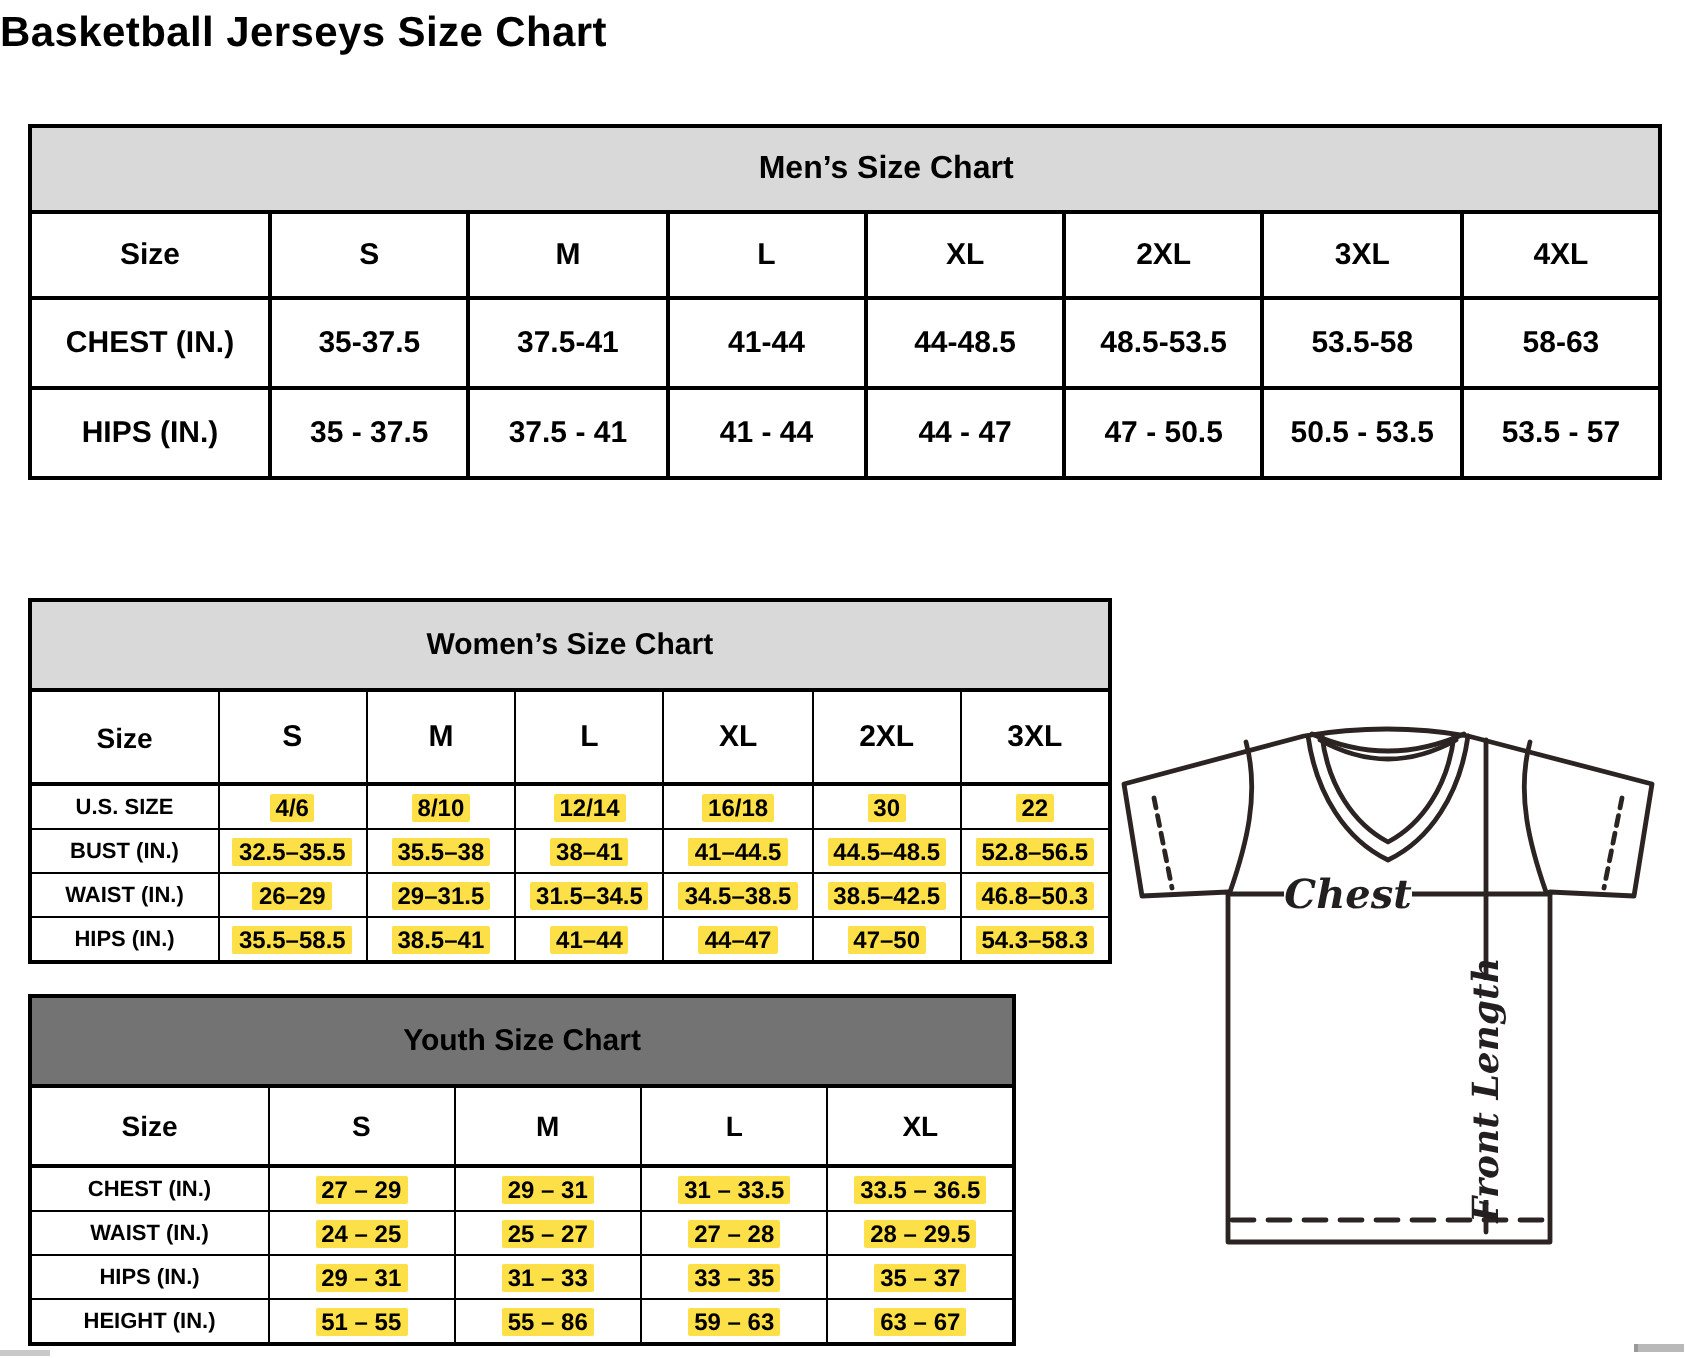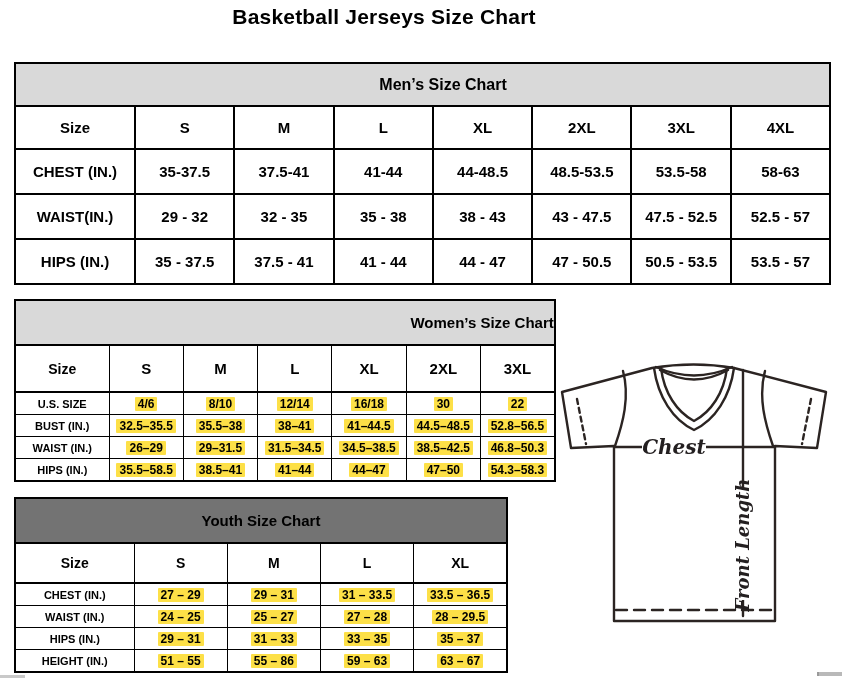--- a/index.html
+++ b/index.html
@@ -1,38 +1,38 @@
 <!DOCTYPE html>
 <html><head>
 <meta charset="utf-8">
 <style>
   html,body{margin:0;padding:0;}
   body{
     width:843px;height:679px;position:relative;background:#ffffff;
     font-family:"Liberation Sans", sans-serif;color:#000;overflow:hidden;
   }
   .page-title{
-    position:absolute;top:5px;left:0;width:768px;text-align:center;
+    position:absolute;top:5px;left:0;width:768px;text-align:left;
     font-size:21px;font-weight:bold;letter-spacing:0.2px;
   }
   table{border-collapse:collapse;table-layout:fixed;position:absolute;}
   th,td{padding:0;text-align:center;vertical-align:middle;overflow:hidden;}
 
   
   .mens{left:14px;top:62px;width:815px;border:2px solid #000;}
   .mens th,.mens td{border:2px solid #000;}
   .mens .tbl-header{height:41px;background:#d9d9d9;font-size:16px;font-weight:bold;padding-left:41px;}
   .mens .size-row th{height:41px;font-size:15px;font-weight:bold;}
   .mens .data-row td{height:43px;font-size:15px;font-weight:bold;}
   .mens .row-label{font-size:14px;}
 
   
   .womens{left:14px;top:299px;width:540px;border:2px solid #000;}
   .womens th,.womens td{border:1px solid #000;}
-  .womens .tbl-header{height:43px;background:#d9d9d9;font-size:15px;font-weight:bold;border-bottom:2px solid #000;text-align:right;}
+  .womens .tbl-header{height:43px;background:#d9d9d9;font-size:15px;font-weight:bold;border-bottom:2px solid #000;}
   .womens .size-row th{height:45px;font-size:15px;font-weight:bold;border-bottom:2px solid #000;}
   .womens .size-row .row-label{font-size:14px;}
   .womens .data-row td{height:21px;font-size:12px;font-weight:bold;}
   .womens .data-row .row-label{font-size:11px;text-align:center;}
 
   
   .youth{left:14px;top:497px;width:492px;border:2px solid #000;}
   .youth th,.youth td{border:1px solid #000;}
   .youth .tbl-header{height:43px;background:#737373;font-size:15px;font-weight:bold;border-bottom:2px solid #000;}
   .youth .size-row th{height:38px;font-size:14px;font-weight:bold;border-bottom:2px solid #000;}
@@ -80,30 +80,20 @@
   </tr>
   <tr class="data-row">
     <td class="row-label">CHEST (IN.)</td>
     <td>35-37.5</td>
     <td>37.5-41</td>
     <td>41-44</td>
     <td>44-48.5</td>
     <td>48.5-53.5</td>
     <td>53.5-58</td>
     <td>58-63</td>
-  </tr>
-  <tr class="data-row">
-    <td class="row-label">WAIST(IN.)</td>
-    <td>29 - 32</td>
-    <td>32 - 35</td>
-    <td>35 - 38</td>
-    <td>38 - 43</td>
-    <td>43 - 47.5</td>
-    <td>47.5 - 52.5</td>
-    <td>52.5 - 57</td>
   </tr>
   <tr class="data-row">
     <td class="row-label">HIPS (IN.)</td>
     <td>35 - 37.5</td>
     <td>37.5 - 41</td>
     <td>41 - 44</td>
     <td>44 - 47</td>
     <td>47 - 50.5</td>
     <td>50.5 - 53.5</td>
     <td>53.5 - 57</td>

